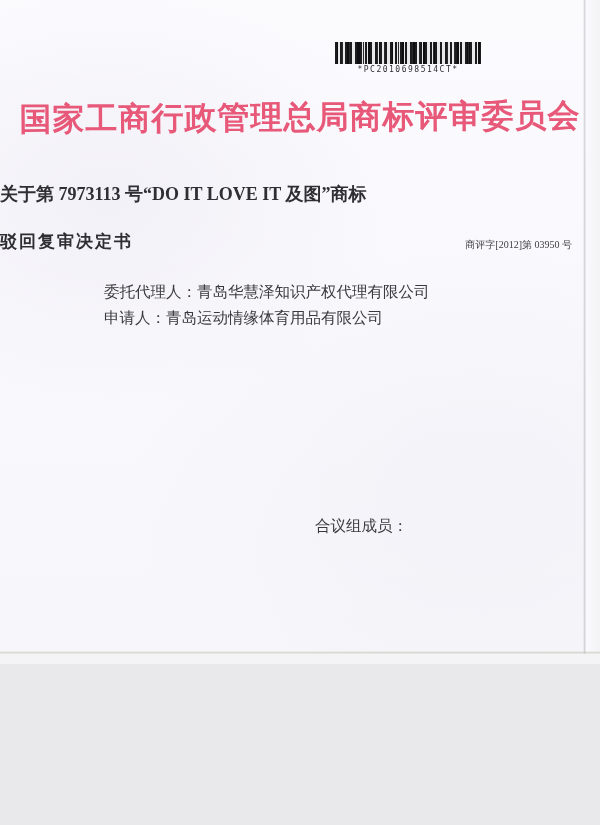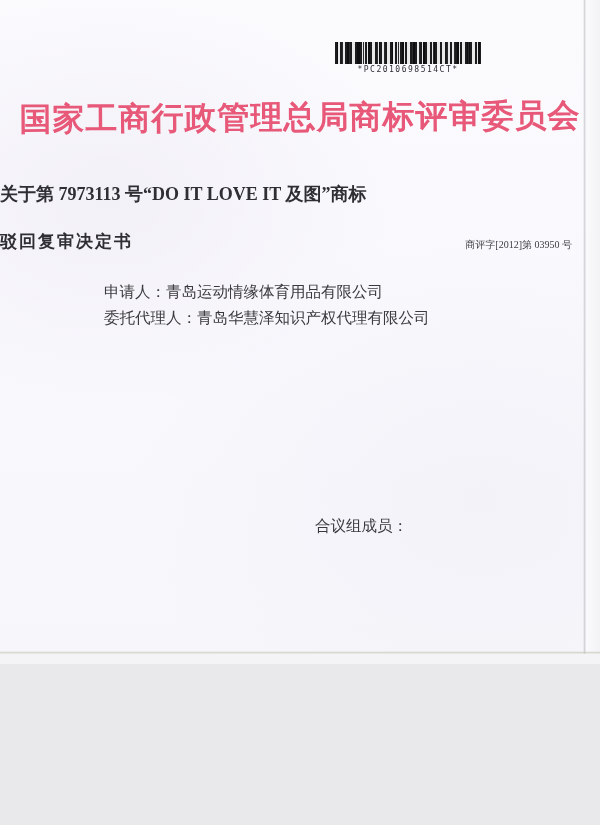--- a/index.html
+++ b/index.html
@@ -170,22 +170,22 @@
   <h1 class="issuer">国家工商行政管理总局商标评审委员会</h1>
 
   <div class="subject">
     <div class="subject-line1">关于第 7973113 号“DO IT LOVE IT 及图”商标</div>
     <div class="subject-line2">驳回复审决定书</div>
   </div>
 
   <div class="doc-number">商评字[2012]第 03950 号</div>
 
   <div class="parties">
+    <div>委托代理人：青岛华慧泽知识产权代理有限公司</div>
     <div>申请人：青岛运动情缘体育用品有限公司</div>
-    <div>委托代理人：青岛华慧泽知识产权代理有限公司</div>
   </div>
 
 
   <div class="panel">
     <span class="panel-label">合议组成员：</span>
   </div>
 
   <div class="page-num">1</div>
 
 </div>

